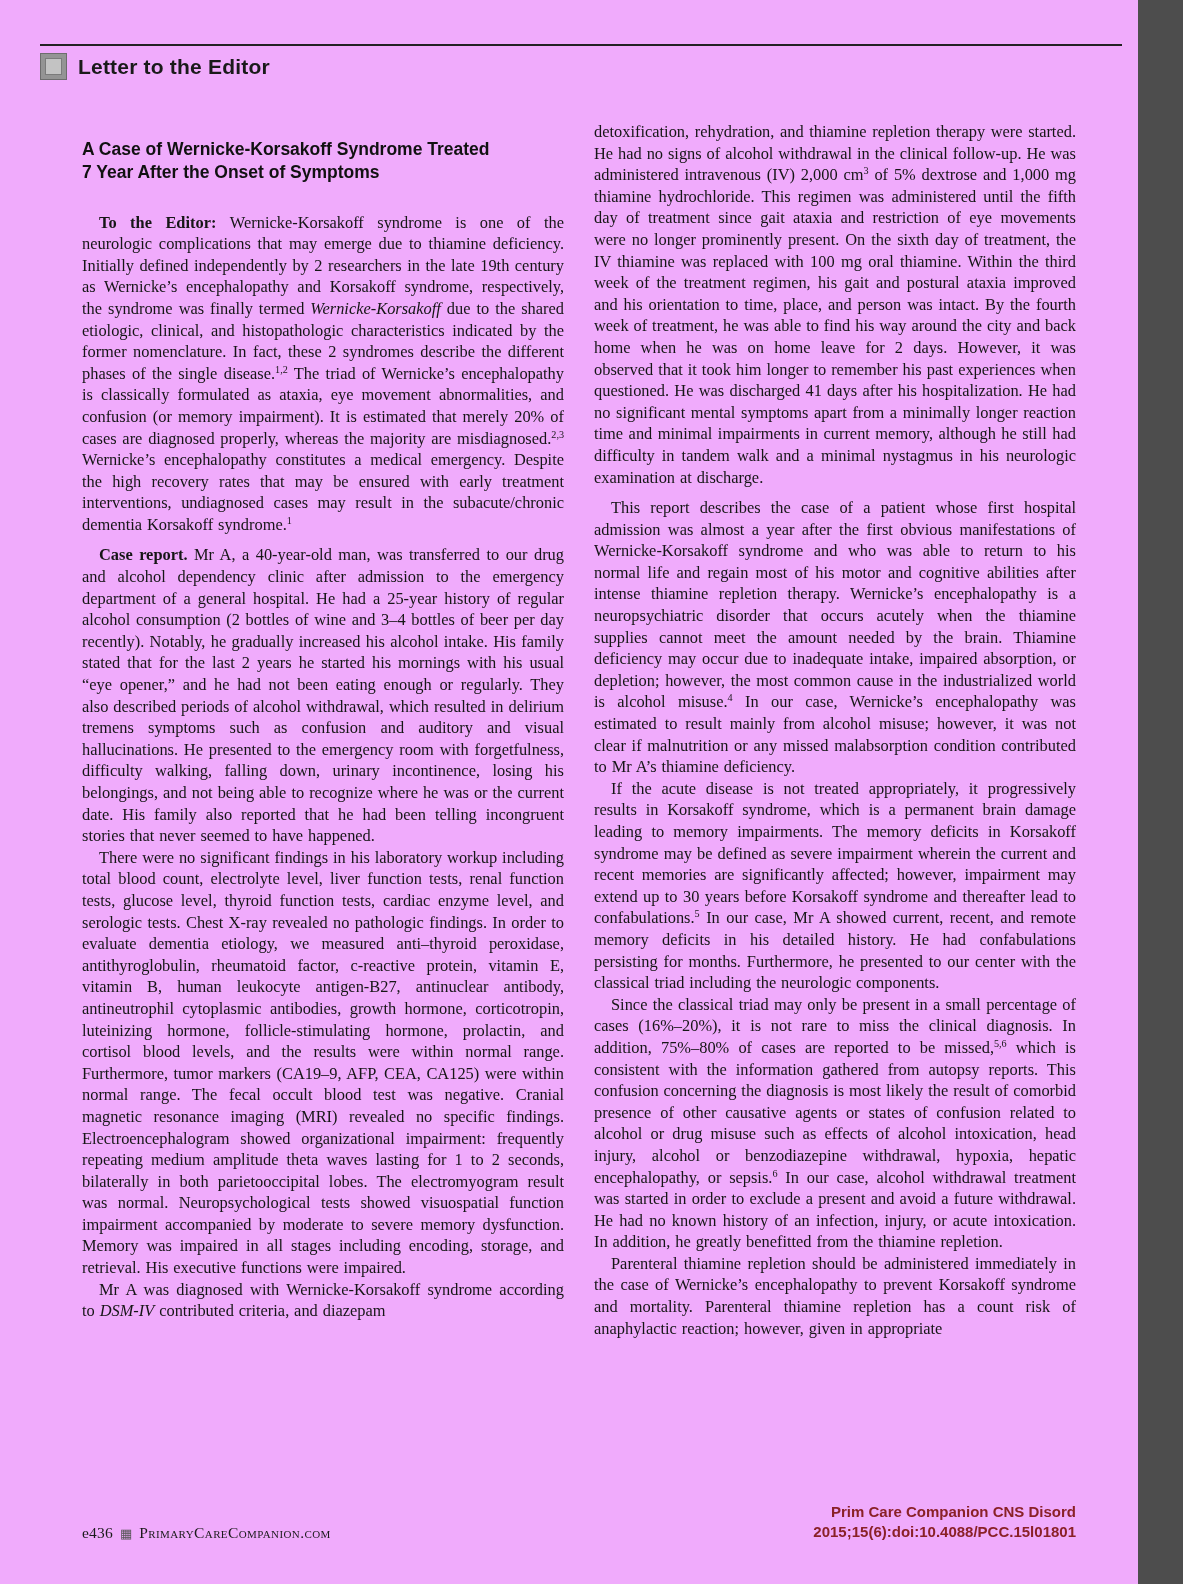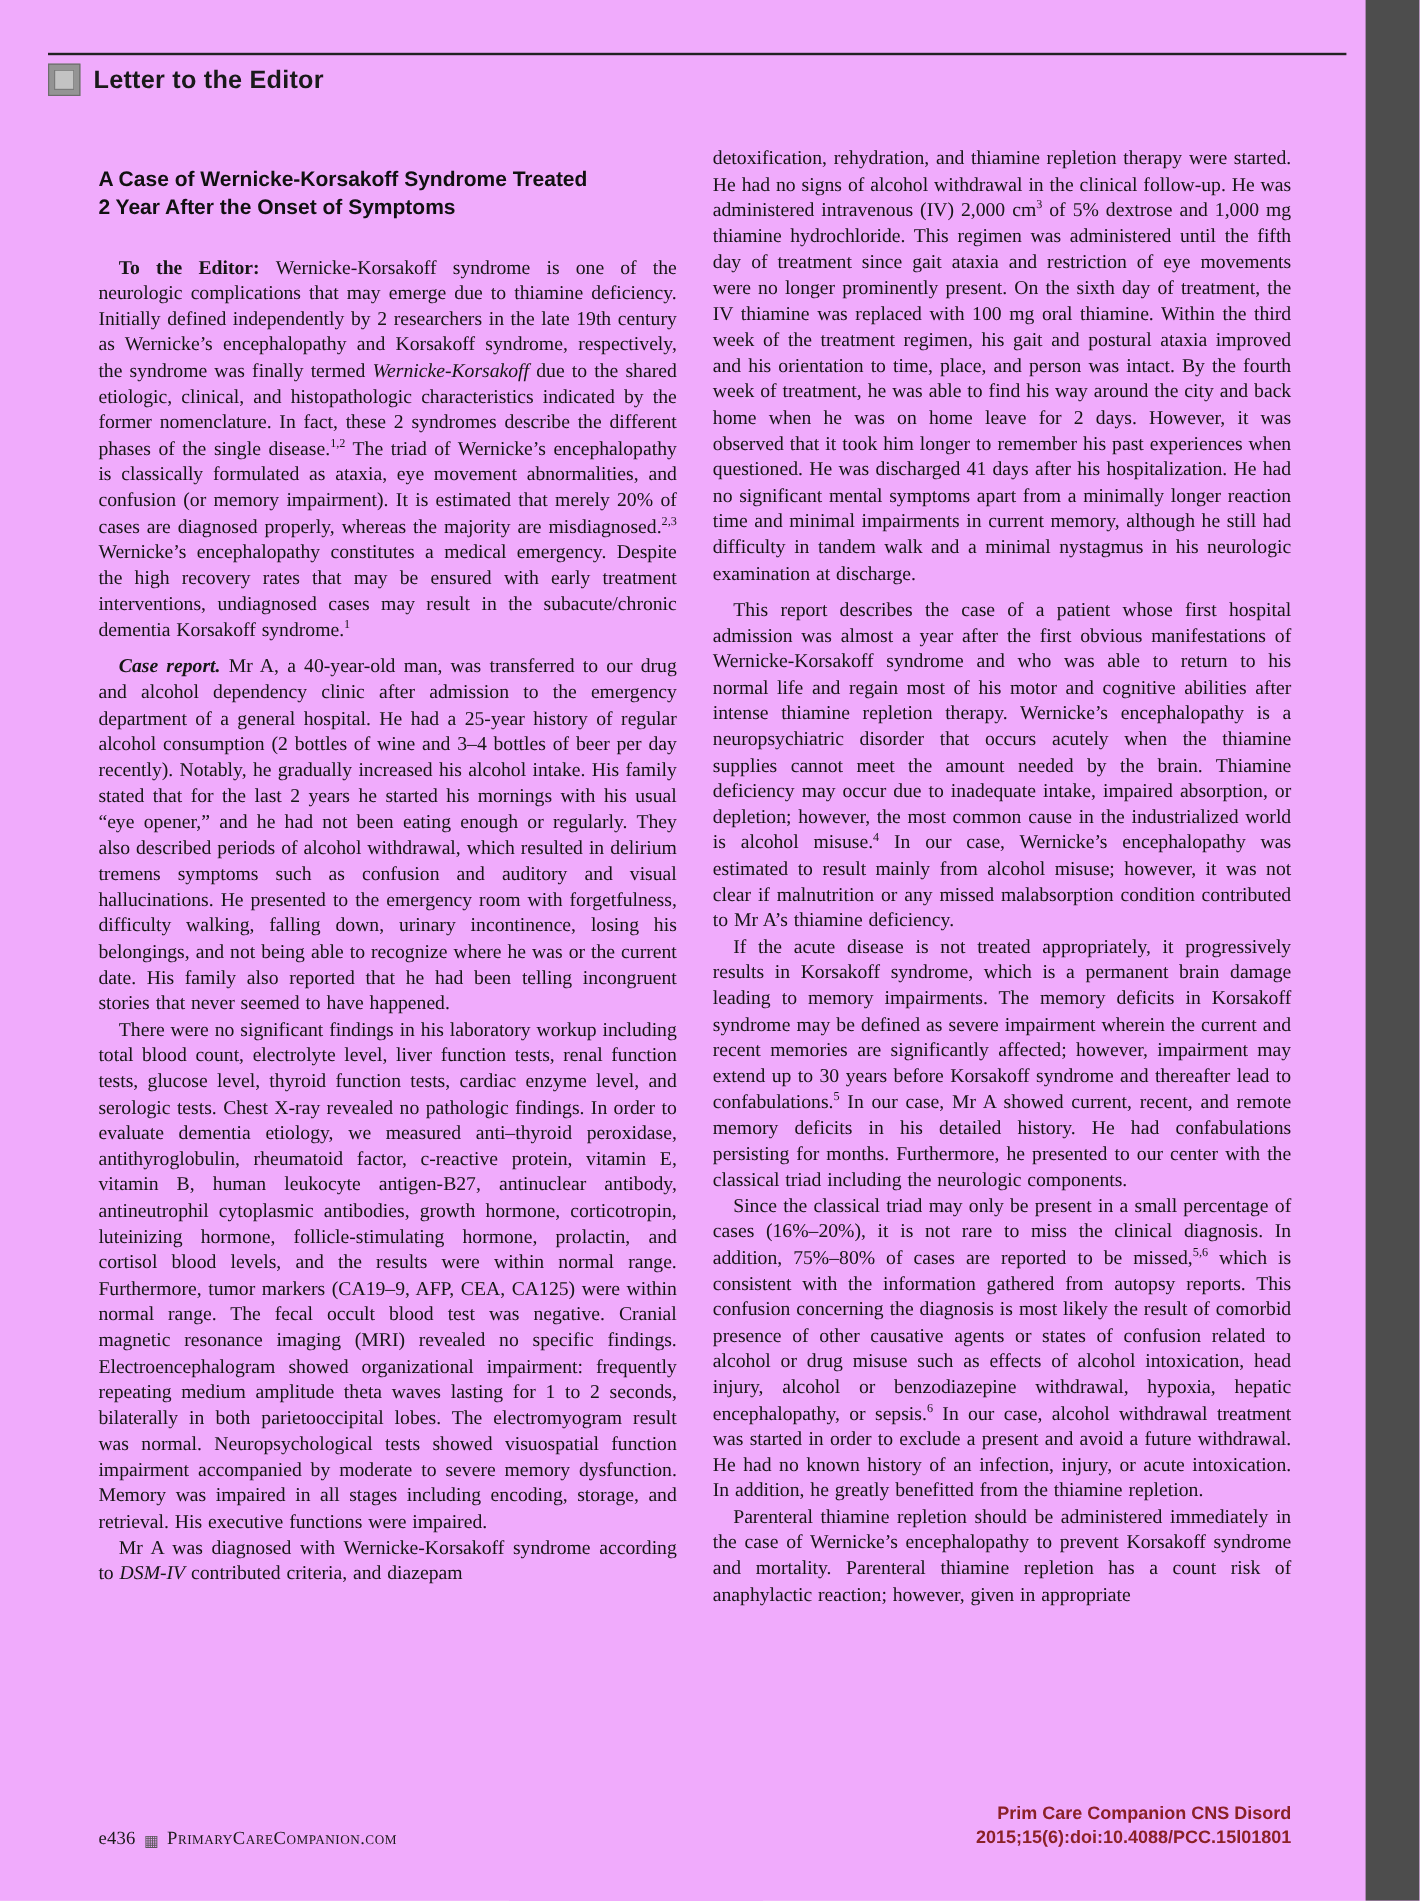--- a/index.html
+++ b/index.html
@@ -55,21 +55,21 @@
   }
   .para {
     margin: 0;
     font-size: 16.4px; line-height: 21.6px;
     text-align: justify;
     word-spacing: 0.8px;
   }
   .para.indent { text-indent: 17px; }
   .para.space-before { margin-top: 9px; }
   .para sup { font-size: 0.62em; line-height: 0; }
-  .para strong.italic { font-style: italic; }
+  .para strong.italic { }
   .footer {
     position: absolute; left: 82px; bottom: 42px; width: 994px;
     display: flex; justify-content: space-between; align-items: flex-end;
   }
   .footer-left {
     display: flex; align-items: center; gap: 7px;
     font-size: 15.5px; color: #1b1b1b;
   }
   .footer-page { letter-spacing: 0.2px; }
   .footer-square { font-size: 13px; color: #555555; line-height: 1; }
@@ -92,21 +92,21 @@
     <span class="header-icon">
       <span class="header-icon-inner"></span>
     </span>
     <h1 class="section-label">Letter to the Editor</h1>
   </header>
 
   <main class="content">
     <section class="column">
       <h2 class="article-title">
         <span>A Case of Wernicke-Korsakoff Syndrome Treated</span><br>
-        <span>2 Year After the Onset of Symptoms</span>
+        <span>7 Year After the Onset of Symptoms</span>
       </h2>
       <div class="paras">
           <p class="para indent"><strong>To the Editor: </strong><span>Wernicke-Korsakoff syndrome is one of the neurologic complications that may emerge due to thiamine deficiency. Initially defined independently by 2 researchers in the late 19th century as Wernicke’s encephalopathy and Korsakoff syndrome, respectively, the syndrome was finally termed </span><em>Wernicke-Korsakoff</em><span> due to the shared etiologic, clinical, and histopathologic characteristics indicated by the former nomenclature. In fact, these 2 syndromes describe the different phases of the single disease.</span><sup>1,2</sup><span> The triad of Wernicke’s encephalopathy is classically formulated as ataxia, eye movement abnormalities, and confusion (or memory impairment). It is estimated that merely 20% of cases are diagnosed properly, whereas the majority are misdiagnosed.</span><sup>2,3</sup><span> Wernicke’s encephalopathy constitutes a medical emergency. Despite the high recovery rates that may be ensured with early treatment interventions, undiagnosed cases may result in the subacute/chronic dementia Korsakoff syndrome.</span><sup>1</sup></p>
           <p class="para indent space-before"><strong class="italic">Case report.</strong><span> Mr A, a 40-year-old man, was transferred to our drug and alcohol dependency clinic after admission to the emergency department of a general hospital. He had a 25-year history of regular alcohol consumption (2 bottles of wine and 3–4 bottles of beer per day recently). Notably, he gradually increased his alcohol intake. His family stated that for the last 2 years he started his mornings with his usual “eye opener,” and he had not been eating enough or regularly. They also described periods of alcohol withdrawal, which resulted in delirium tremens symptoms such as confusion and auditory and visual hallucinations. He presented to the emergency room with forgetfulness, difficulty walking, falling down, urinary incontinence, losing his belongings, and not being able to recognize where he was or the current date. His family also reported that he had been telling incongruent stories that never seemed to have happened.</span></p>
           <p class="para indent"><span>There were no significant findings in his laboratory workup including total blood count, electrolyte level, liver function tests, renal function tests, glucose level, thyroid function tests, cardiac enzyme level, and serologic tests. Chest X-ray revealed no pathologic findings. In order to evaluate dementia etiology, we measured anti–thyroid peroxidase, antithyroglobulin, rheumatoid factor, c-reactive protein, vitamin E, vitamin B, human leukocyte antigen-B27, antinuclear antibody, antineutrophil cytoplasmic antibodies, growth hormone, corticotropin, luteinizing hormone, follicle-stimulating hormone, prolactin, and cortisol blood levels, and the results were within normal range. Furthermore, tumor markers (CA19–9, AFP, CEA, CA125) were within normal range. The fecal occult blood test was negative. Cranial magnetic resonance imaging (MRI) revealed no specific findings. Electroencephalogram showed organizational impairment: frequently repeating medium amplitude theta waves lasting for 1 to 2 seconds, bilaterally in both parietooccipital lobes. The electromyogram result was normal. Neuropsychological tests showed visuospatial function impairment accompanied by moderate to severe memory dysfunction. Memory was impaired in all stages including encoding, storage, and retrieval. His executive functions were impaired.</span></p>
           <p class="para indent"><span>Mr A was diagnosed with Wernicke-Korsakoff syndrome according to </span><em>DSM-IV</em><span> contributed criteria, and diazepam</span></p>
         </div>
     </section>
     <section class="column">
       <div class="paras">

